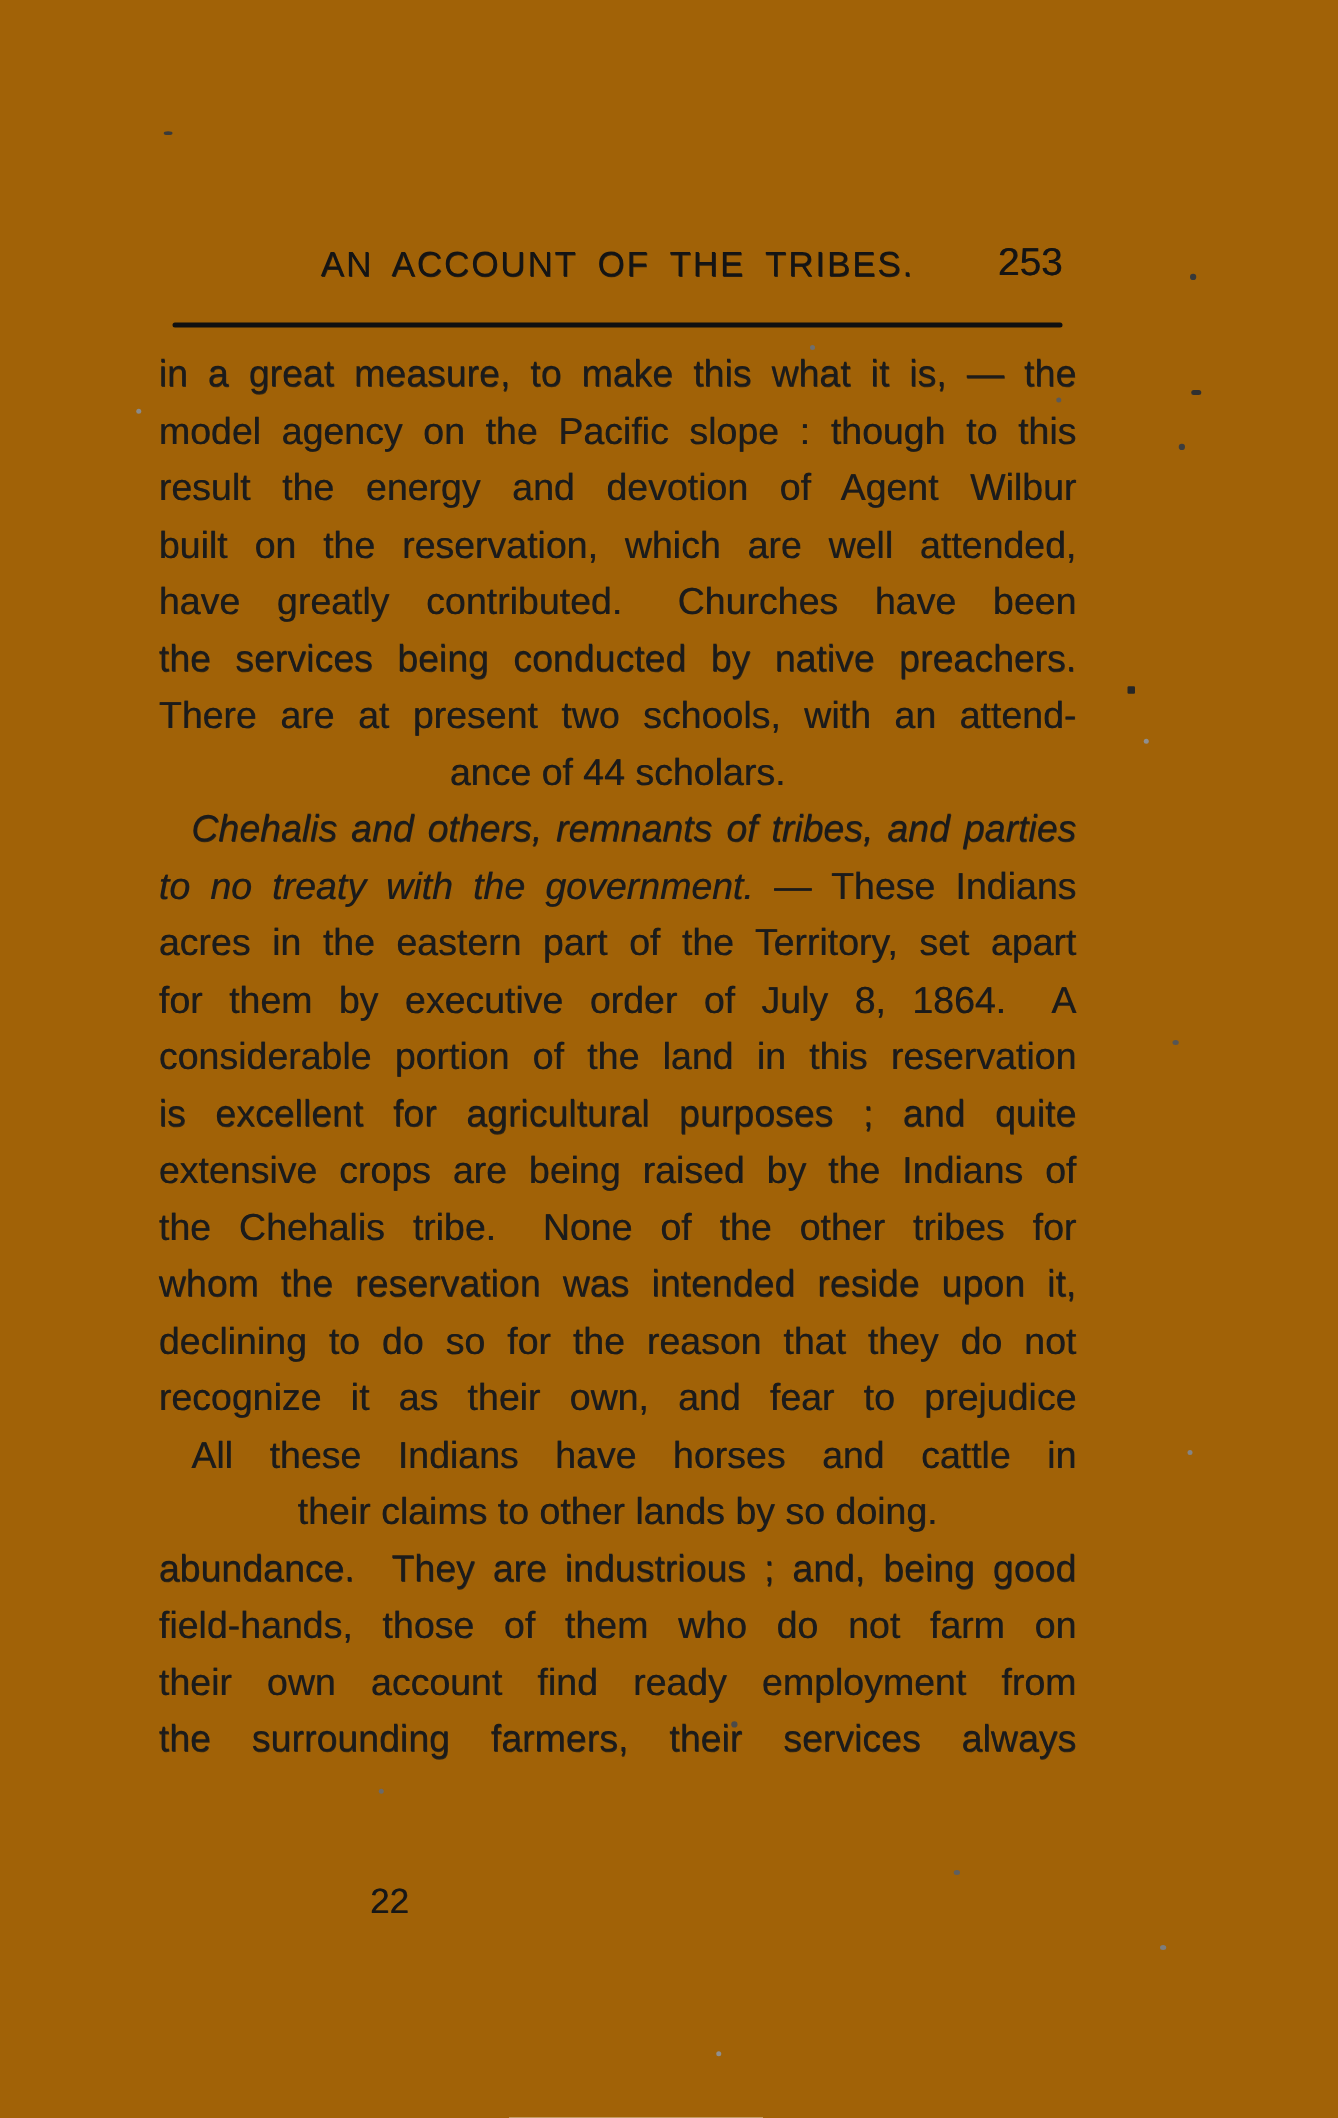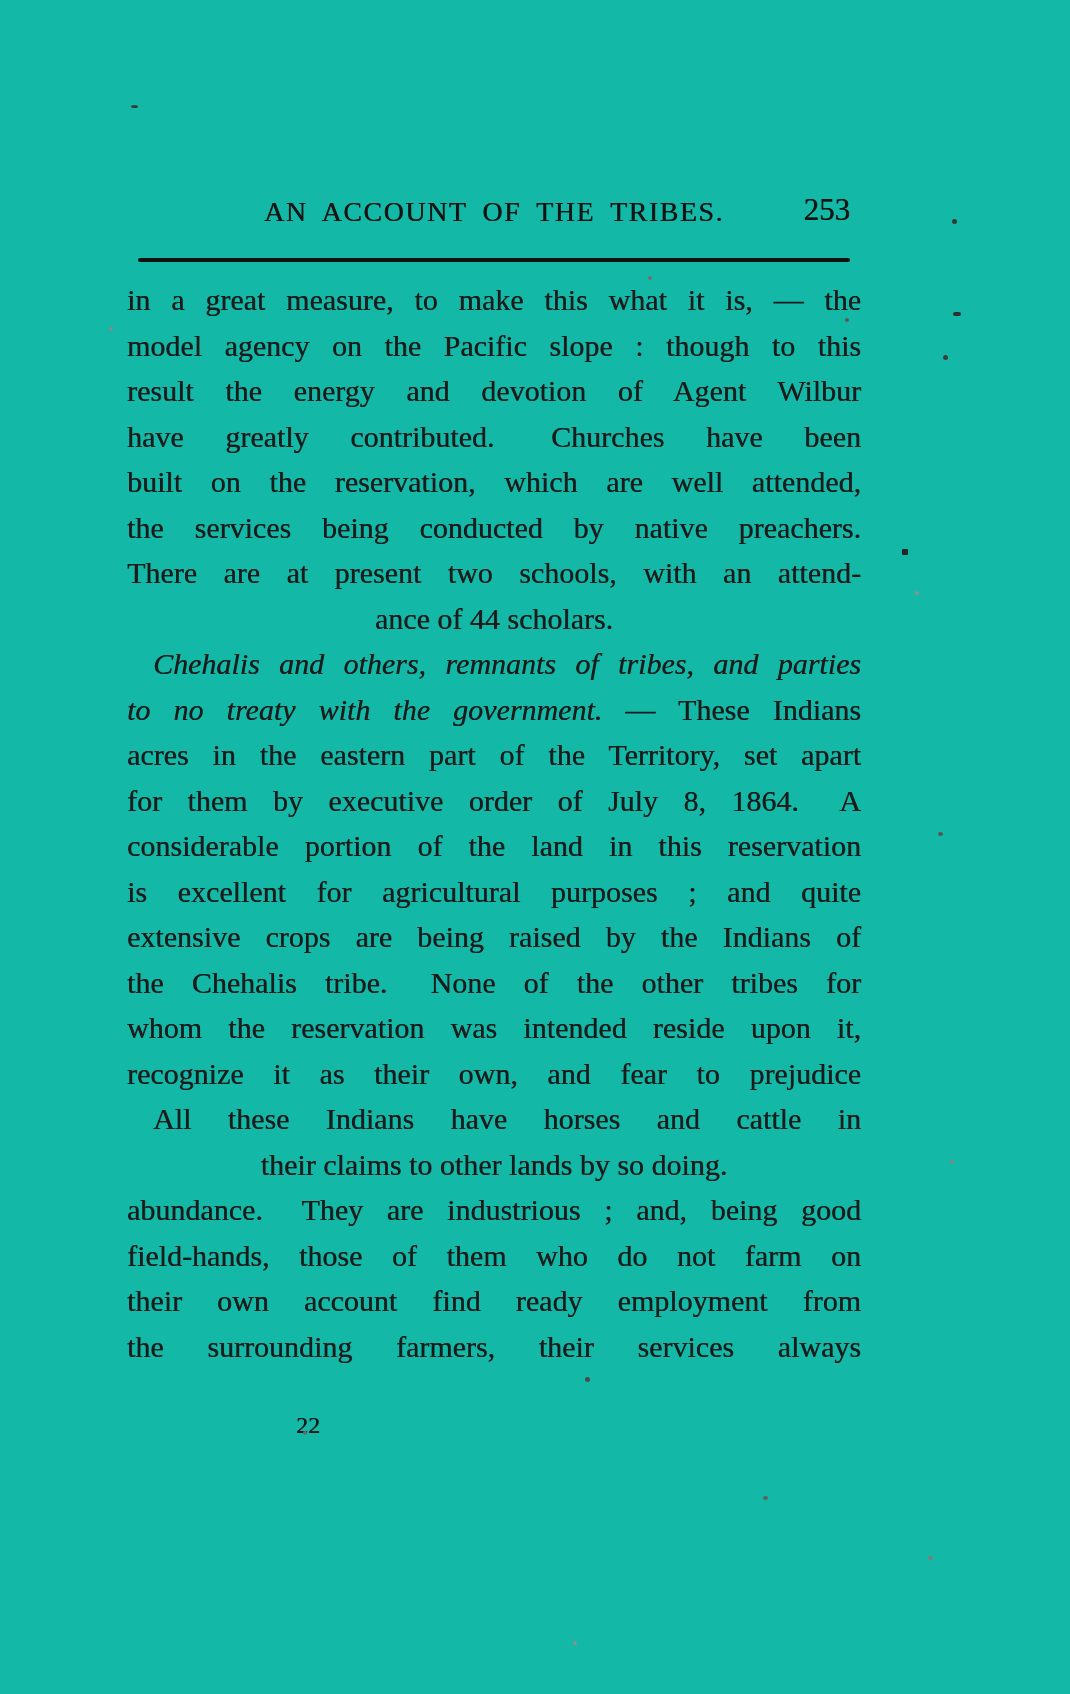--- a/index.html
+++ b/index.html
@@ -8,22 +8,22 @@
     width: 1070px;
     height: 1694px;
     overflow: hidden;
     background: #ffffff;
   }
   .page {
     position: absolute;
     inset: 0;
     width: 1070px;
     height: 1694px;
-    background: #14b8a6;
-    font-family: Liberation Serif, serif;
+    background: #a16207;
+    font-family: Liberation Sans, sans-serif;
     color: #1b1b1b;
   }
   .running-header {
     position: absolute;
     left: 127px;
     top: 192px;
     width: 734px;
     height: 44px;
   }
   .header-title {
@@ -68,22 +68,22 @@
   }
   .ln.end {
     text-align: center;
     text-align-last: auto;
   }
   .ln.indent { padding-left: 26px; }
   .it { font-style: italic; }
   .signature-mark {
     position: absolute;
     left: 296px;
-    top: 1412px;
-    font-size: 24px;
+    top: 1505px;
+    font-size: 28px;
     color: #171717;
     text-shadow: 0.4px 0.3px 0 rgba(25,25,25,0.8);
   }
   .speck {
     position: absolute;
     border-radius: 50%;
   }
 </style>
 </head>
 <body>
@@ -94,35 +94,36 @@
     <div class="header-title">AN ACCOUNT OF THE TRIBES.</div>
     <div class="page-number">253</div>
   </header>
 
   <div class="header-rule"></div>
 
   <main class="body-text">
     <div class="ln">in a great measure, to make this what it is, — the</div>
     <div class="ln">model agency on the Pacific slope : though to this</div>
     <div class="ln">result the energy and devotion of Agent Wilbur</div>
+    <div class="ln">built on the reservation, which are well attended,</div>
     <div class="ln">have greatly contributed.  Churches have been</div>
-    <div class="ln">built on the reservation, which are well attended,</div>
     <div class="ln">the services being conducted by native preachers.</div>
     <div class="ln">There are at present two schools, with an attend-</div>
     <div class="ln end">ance of 44 scholars.</div>
 
     <div class="ln indent it">Chehalis and others, remnants of tribes, and parties</div>
     <div class="ln"><span class="it">to no treaty with the government.</span><span> — These Indians</span></div>
     <div class="ln">acres in the eastern part of the Territory, set apart</div>
     <div class="ln">for them by executive order of July 8, 1864.  A</div>
     <div class="ln">considerable portion of the land in this reservation</div>
     <div class="ln">is excellent for agricultural purposes ; and quite</div>
     <div class="ln">extensive crops are being raised by the Indians of</div>
     <div class="ln">the Chehalis tribe.  None of the other tribes for</div>
     <div class="ln">whom the reservation was intended reside upon it,</div>
+    <div class="ln">declining to do so for the reason that they do not</div>
     <div class="ln">recognize it as their own, and fear to prejudice</div>
     <div class="ln indent">All these Indians have horses and cattle in</div>
 
     <div class="ln end">their claims to other lands by so doing.</div>
     <div class="ln">abundance.  They are industrious ; and, being good</div>
     <div class="ln">field-hands, those of them who do not farm on</div>
     <div class="ln">their own account find ready employment from</div>
     <div class="ln">the surrounding farmers, their services always</div>
   </main>
 

